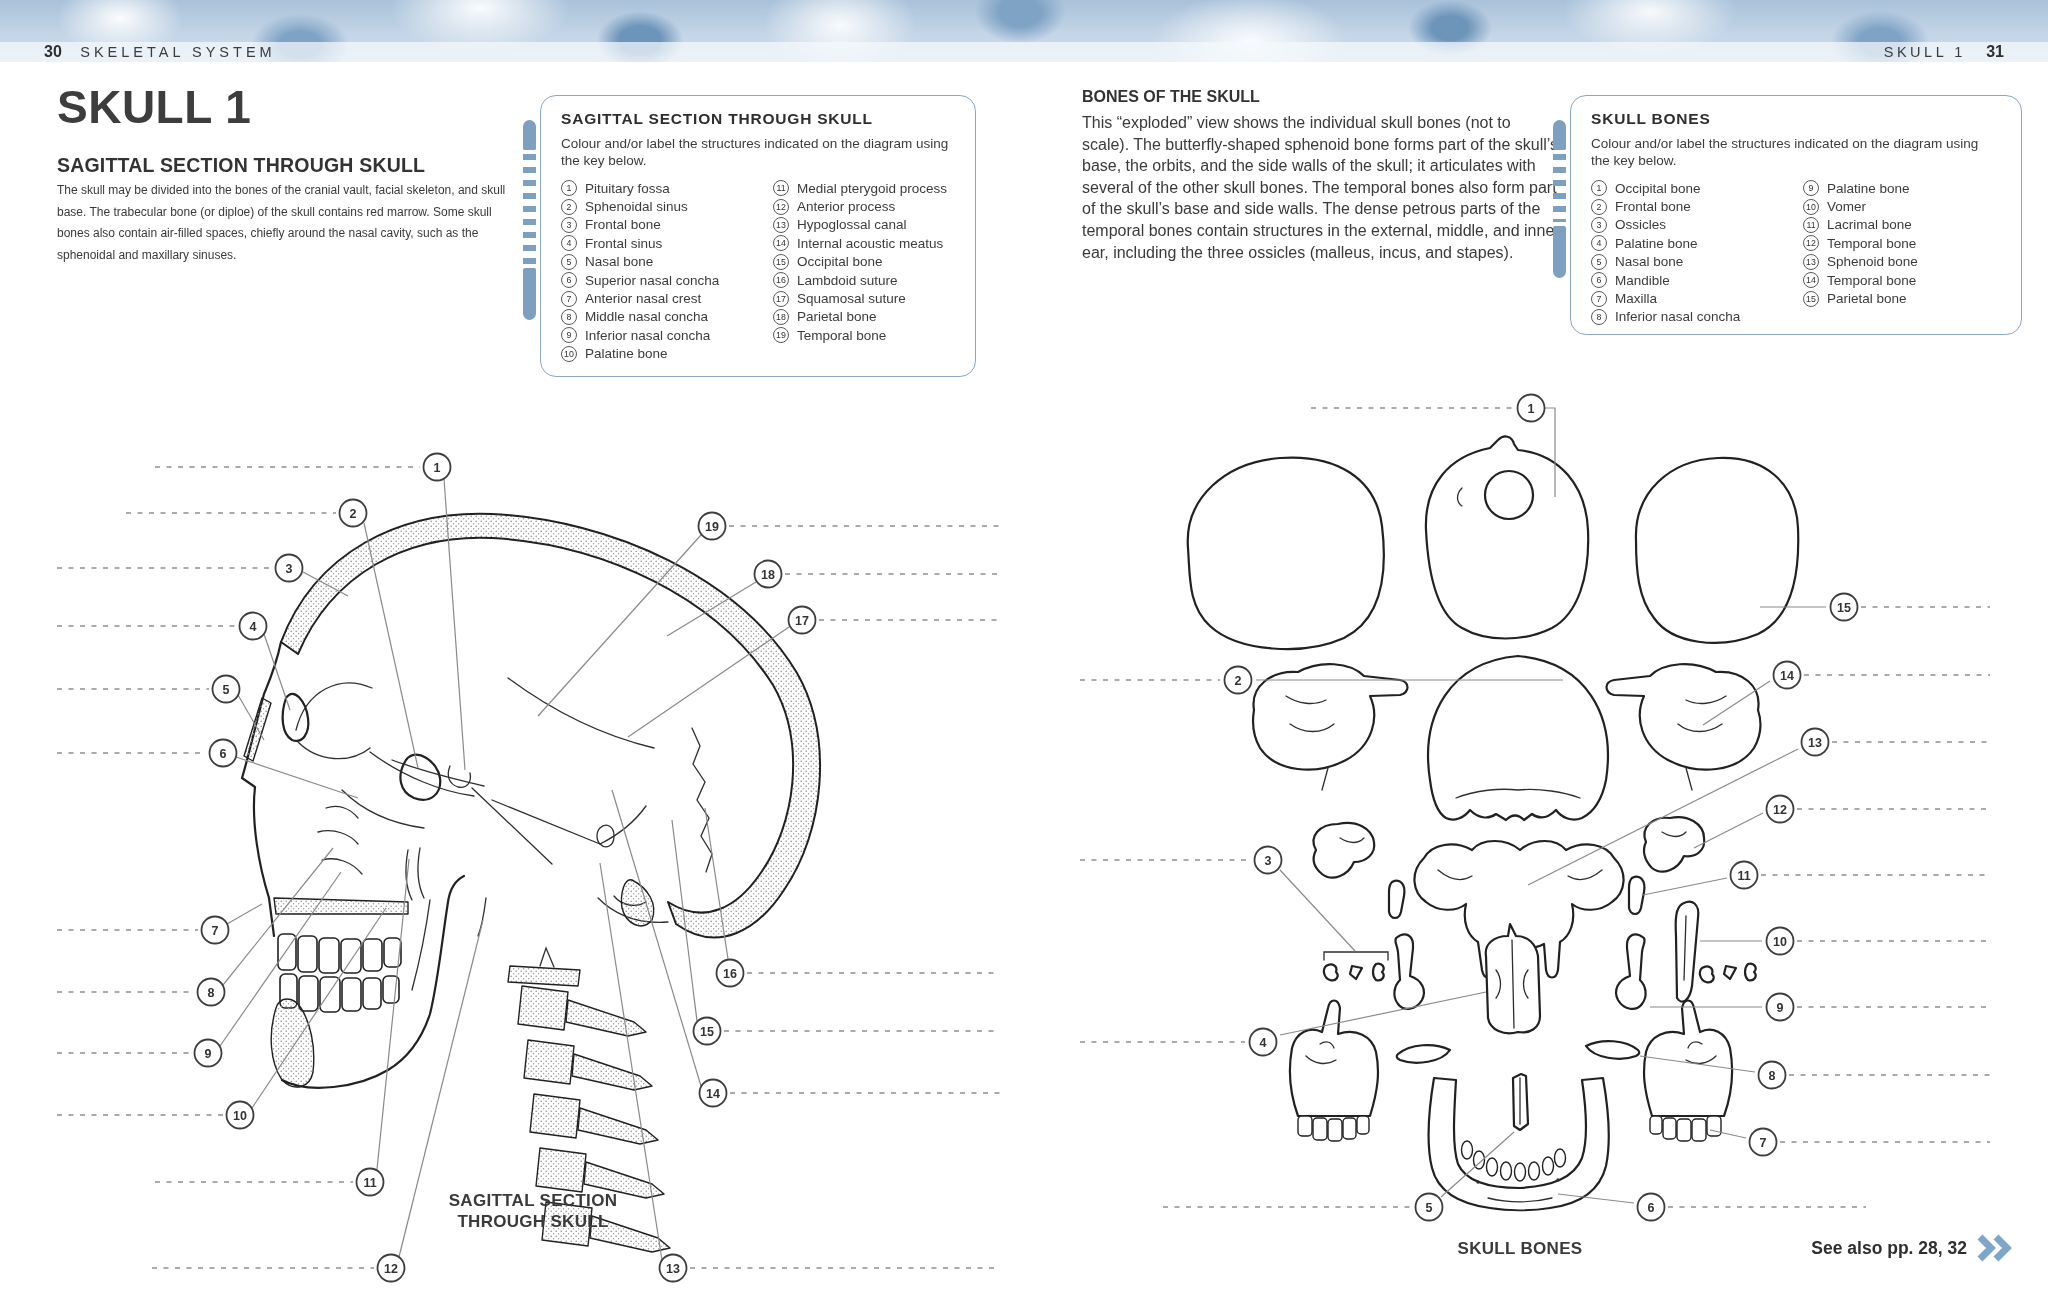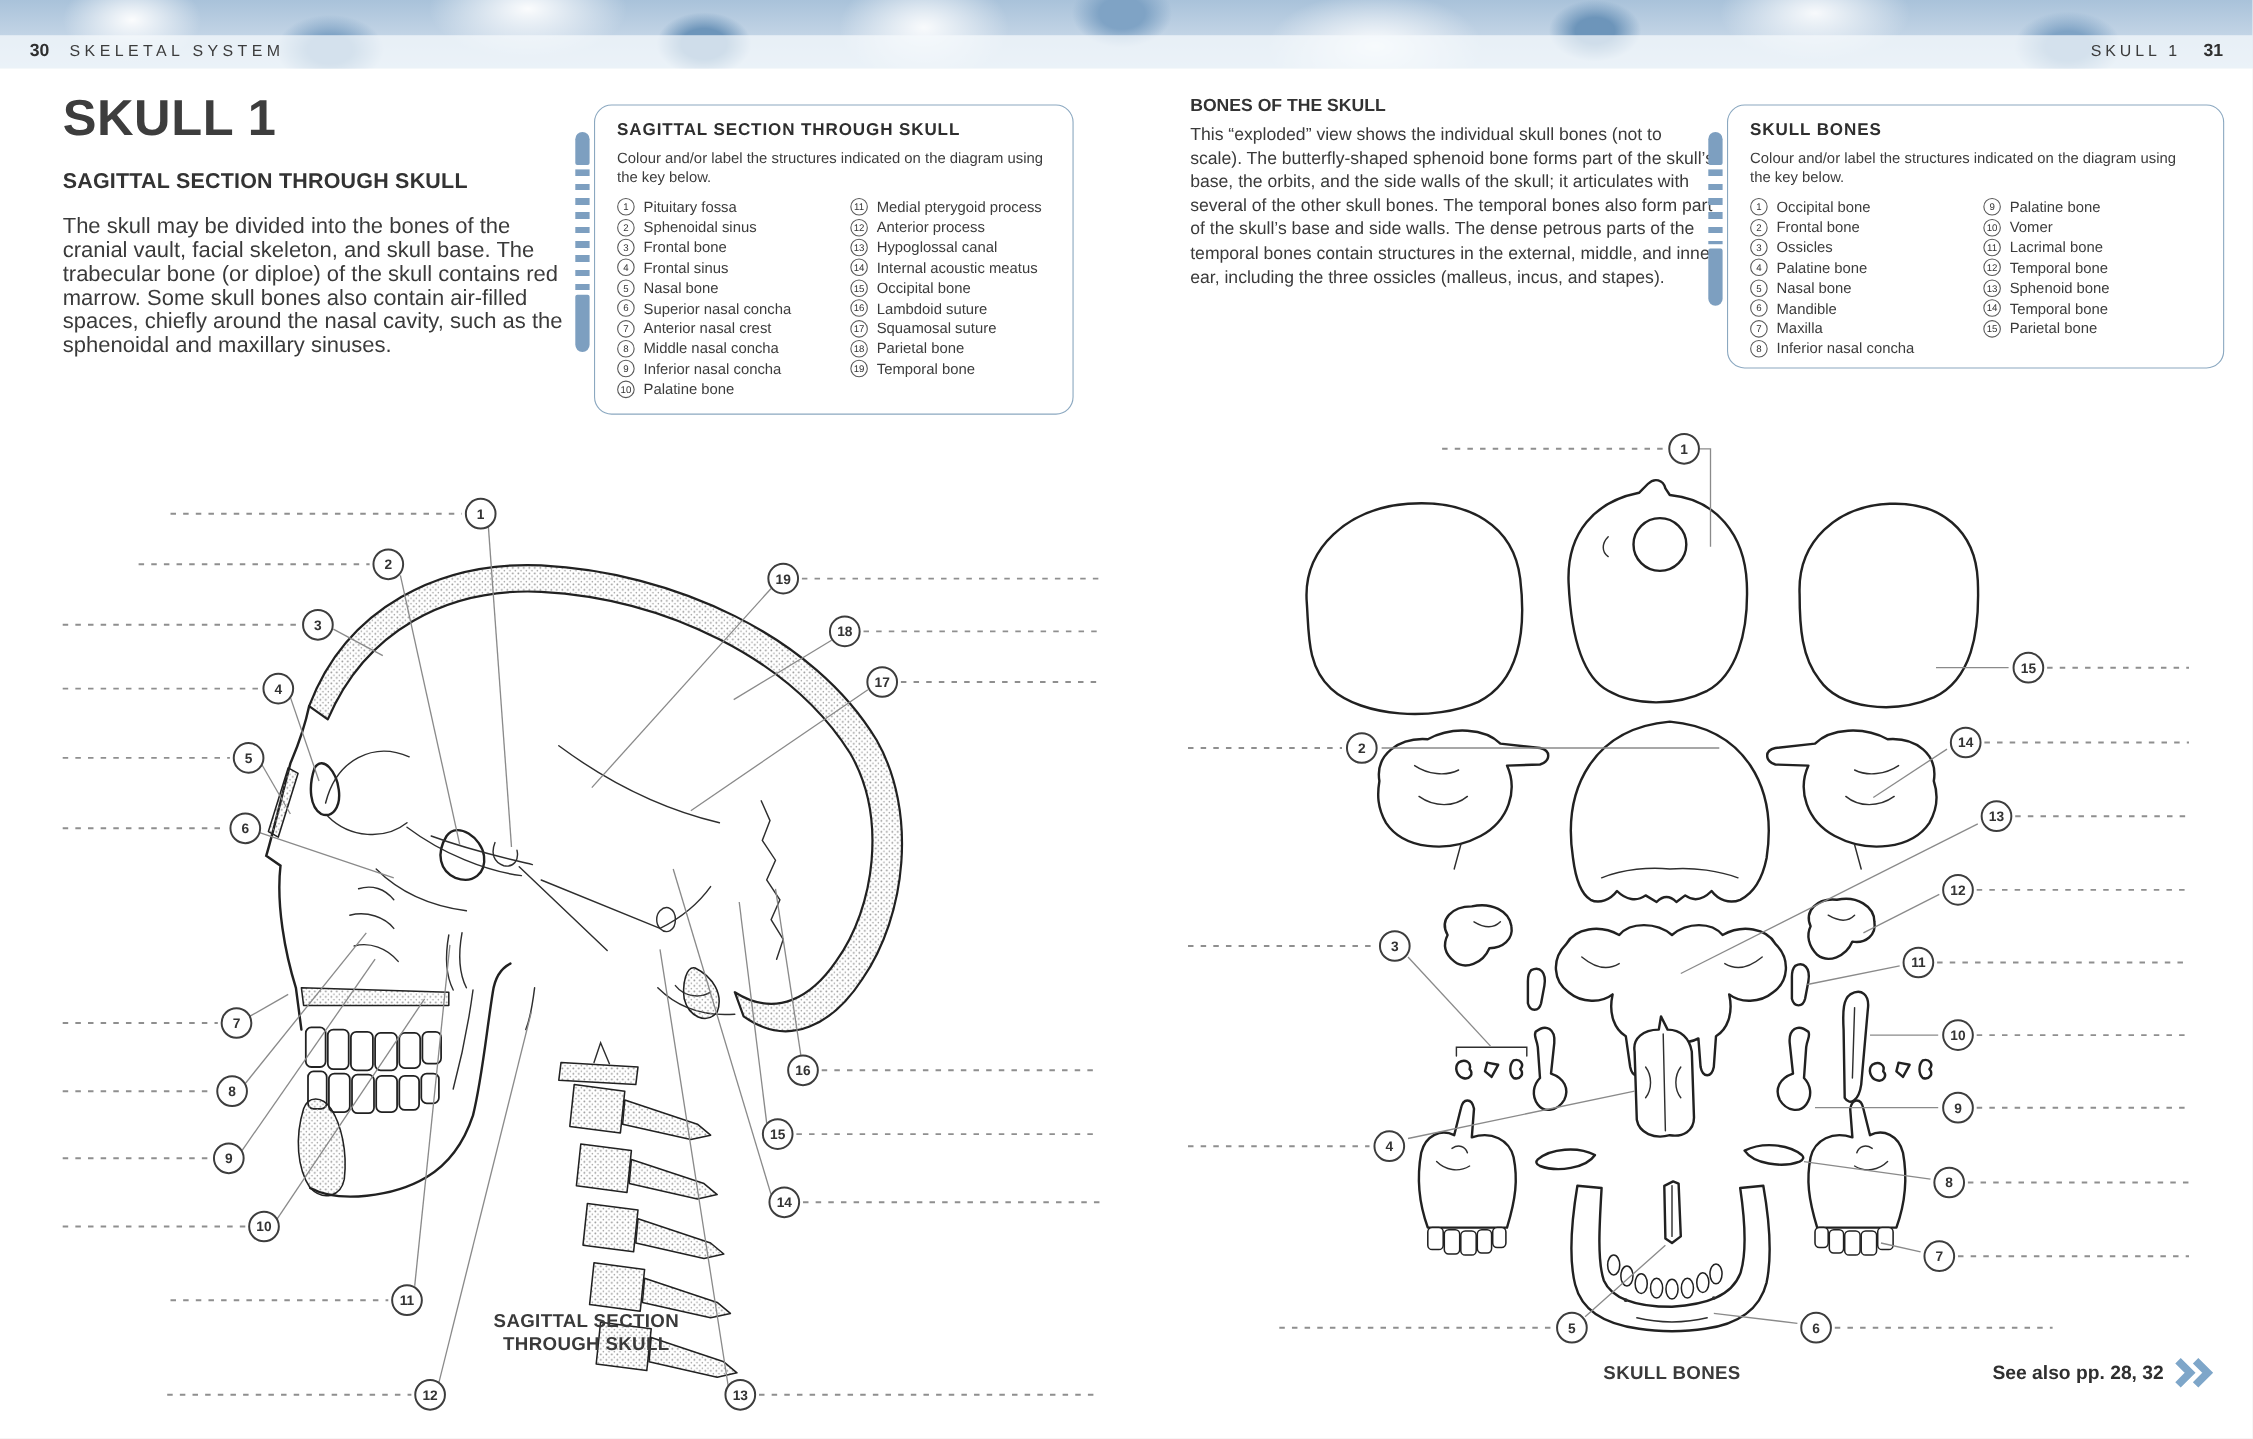--- a/index.html
+++ b/index.html
@@ -12,32 +12,32 @@
       radial-gradient(70px 45px at 300px 45px, #7fa3c5 0 30%, rgba(127,163,197,0) 70%),
       radial-gradient(120px 60px at 480px 8px, rgba(255,255,255,.95), rgba(255,255,255,0) 75%),
       radial-gradient(60px 40px at 640px 40px, #6d95ba 0 35%, rgba(109,149,186,0) 72%),
       radial-gradient(110px 70px at 840px 25px, rgba(255,255,255,.9), rgba(255,255,255,0) 70%),
       radial-gradient(65px 45px at 1020px 12px, #7fa3c5 0 32%, rgba(127,163,197,0) 70%),
       radial-gradient(130px 65px at 1250px 42px, rgba(255,255,255,.92), rgba(255,255,255,0) 75%),
       radial-gradient(60px 40px at 1450px 28px, #6d95ba 0 30%, rgba(109,149,186,0) 70%),
       radial-gradient(120px 60px at 1650px 12px, rgba(255,255,255,.9), rgba(255,255,255,0) 72%),
       radial-gradient(70px 45px at 1880px 42px, #7fa3c5 0 30%, rgba(127,163,197,0) 70%),
       linear-gradient(180deg,#a9c2da 0%,#c4d5e6 55%,#cfdeec 100%);}
-  .band-strip{position:absolute;left:0;bottom:0;width:100%;height:30px;
+  .band-strip{position:absolute;left:0;bottom:0;width:100%;height:20px;
     background:rgba(245,249,252,.72);display:flex;justify-content:space-between;align-items:center;
-    padding:0 27px;box-sizing:border-box;}
+    padding:0 44px;box-sizing:border-box;}
   .band-strip .num{font-weight:bold;font-size:16px;color:#2f2f2f;}
   .band-strip .sec{font-size:14.5px;letter-spacing:4px;color:#3c3c3c;margin-left:14px;}
   .band-strip .topic{font-size:14.5px;letter-spacing:3.5px;color:#3c3c3c;margin-right:16px;}
   
   .intro{position:absolute;left:57px;top:80px;width:462px;}
   .intro h1{margin:0;font-size:46px;font-weight:bold;letter-spacing:.5px;color:#3d3d3d;}
   .intro .lead{margin:12px 0 0 0;font-size:16.5px;font-weight:bold;line-height:23px;color:#3f3f3f;}
   .intro h2{margin:20px 0 0 0;font-size:19.5px;font-weight:bold;letter-spacing:.2px;color:#333;}
-  .intro .body{margin:19px 0 0 0;font-size:20px;line-height:21.5px;color:#3a3a3a;}
+  .intro .body{margin:3px 0 0 0;font-size:12px;line-height:21.5px;color:#3a3a3a;}
   
   .bonescol{position:absolute;left:1082px;top:88px;width:478px;}
   .bonescol h2{margin:0;font-size:16px;font-weight:bold;color:#333;}
   .bonescol p{margin:6px 0 0 0;font-size:16px;line-height:21.6px;color:#3a3a3a;}
   
   .keybox{position:absolute;background:#fff;border:1.5px solid #8ba8c0;border-radius:16px;
           box-sizing:border-box;padding:14px 14px 0 20px;}
   #keybox1{left:540px;top:95px;width:436px;height:282px;}
   #keybox2{left:1570px;top:95px;width:452px;height:240px;}
   .keybox h3{margin:0;font-size:15.5px;font-weight:bold;letter-spacing:.8px;color:#2e2e2e;}

